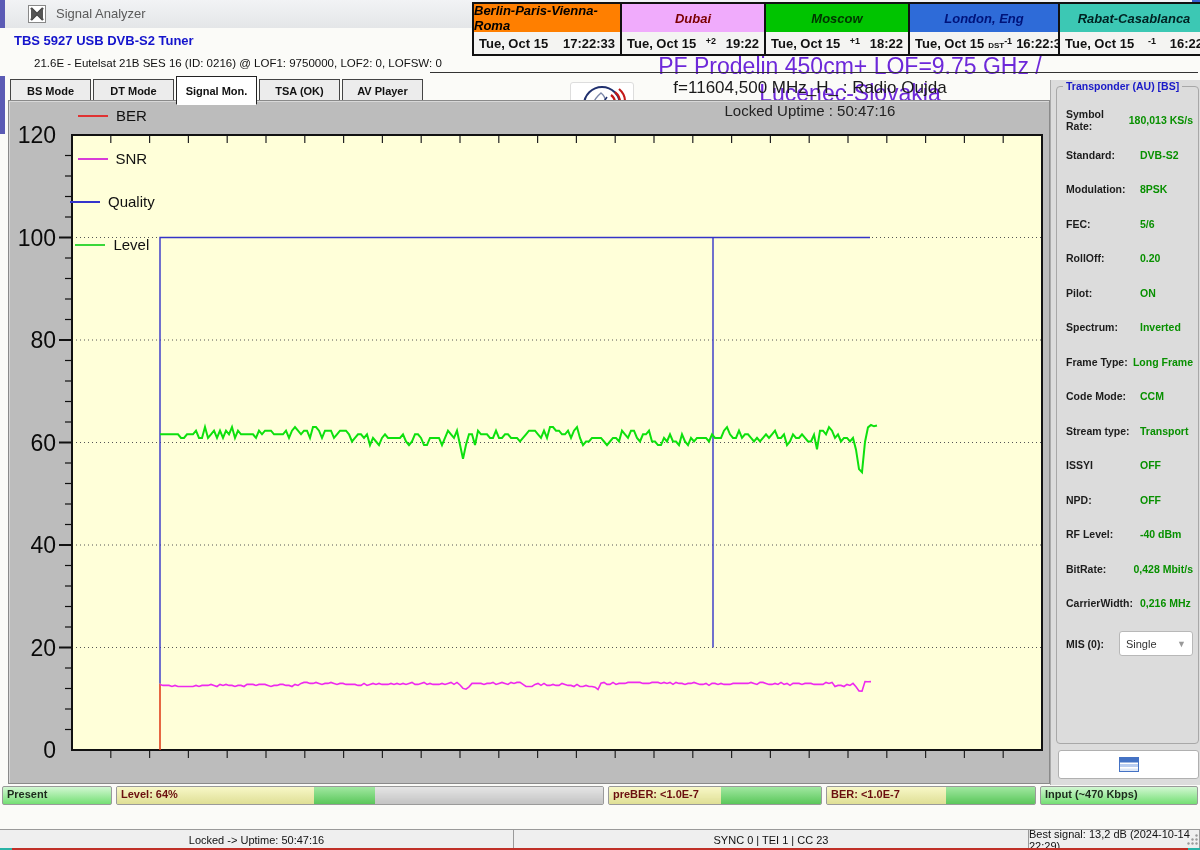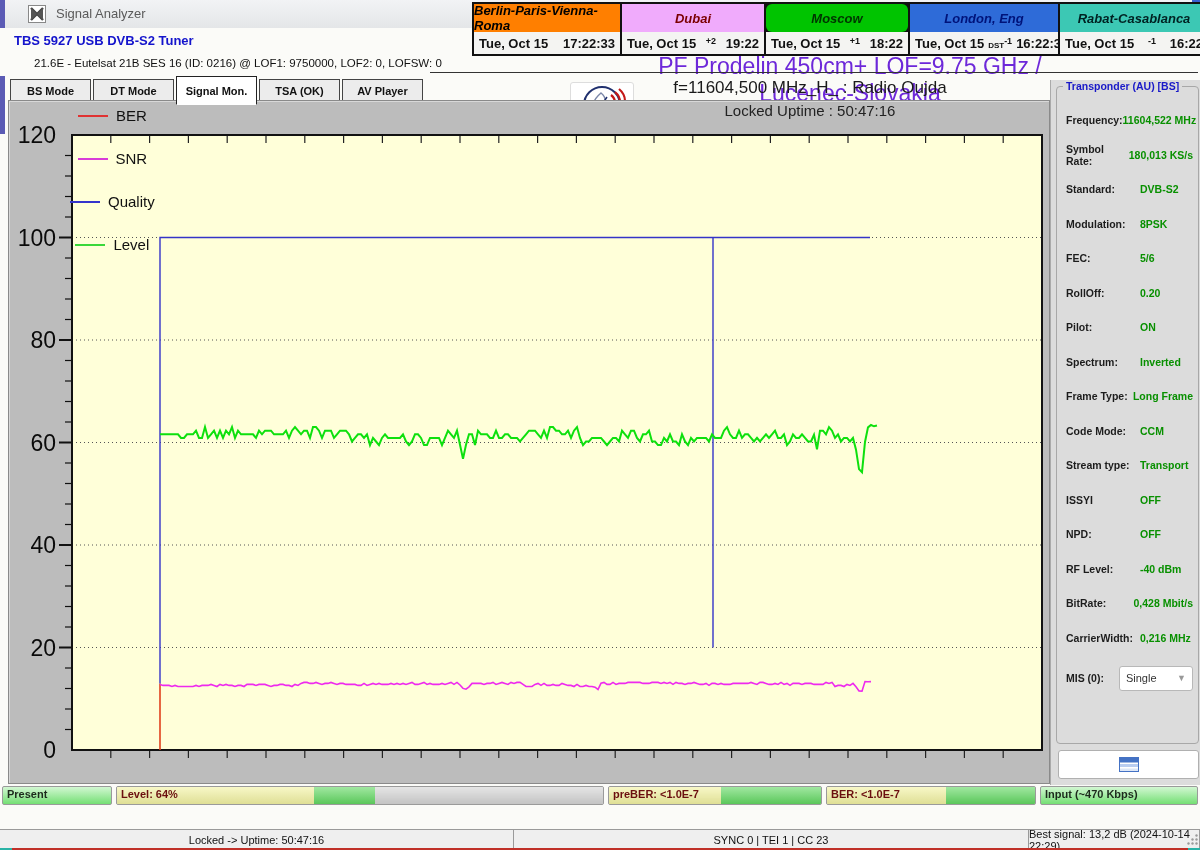--- a/index.html
+++ b/index.html
@@ -99,21 +99,21 @@
       </div>
       <div class="clock" style="width: 142px;">
         <div class="clock-city" style="background: #f0abfc; color: rgb(122, 0, 0);">Dubai</div>
         <div class="clock-time">
           <span class="c-date">Tue, Oct 15</span>
           <span class="c-off"><sup>+2</sup></span>
           <span class="c-time">19:22</span>
         </div>
       </div>
       <div class="clock" style="width: 142px;">
-        <div class="clock-city" style="background: rgb(0, 196, 0); color: rgb(0, 51, 0); border-radius: 6px;">Moscow</div>
+        <div class="clock-city" style="background: rgb(0, 196, 0); color: rgb(0, 51, 0);">Moscow</div>
         <div class="clock-time">
           <span class="c-date">Tue, Oct 15</span>
           <span class="c-off"><sup>+1</sup></span>
           <span class="c-time">18:22</span>
         </div>
       </div>
       <div class="clock" style="width: 148px;">
         <div class="clock-city" style="background: rgb(46, 107, 216); color: rgb(0, 19, 122);">London, Eng</div>
         <div class="clock-time">
           <span class="c-date">Tue, Oct 15</span>
@@ -276,24 +276,20 @@
         <polyline fill="none" stroke="#ee2aee" stroke-width="1.6" points="110.0,554.4 113.0,555.4 116.0,555.4 119.0,555.4 122.0,556.5 125.0,555.4 128.0,556.5 131.0,556.5 134.0,556.5 137.0,556.5 140.0,556.5 143.0,556.5 146.0,555.4 149.0,556.5 152.0,555.4 155.0,555.4 158.0,555.4 161.0,554.4 164.0,555.4 167.0,556.5 170.0,554.4 173.0,555.4 176.0,554.4 179.0,555.4 182.0,555.4 185.0,556.5 188.0,555.4 191.0,555.4 194.0,556.5 197.0,554.4 200.0,554.4 203.0,554.4 206.0,555.4 209.0,554.4 212.0,554.4 215.0,554.4 218.0,555.4 221.0,556.5 224.0,555.4 227.0,555.4 230.0,554.4 233.0,554.4 236.0,555.4 239.0,555.4 242.0,556.5 245.0,554.4 248.0,555.4 251.0,553.4 254.0,552.4 257.0,552.4 260.0,553.4 263.0,553.4 266.0,552.4 269.0,553.4 272.0,554.4 275.0,553.4 278.0,553.4 281.0,552.4 284.0,553.4 287.0,554.4 290.0,553.4 293.0,553.4 296.0,554.4 299.0,554.4 302.0,554.4 305.0,554.4 308.0,555.4 311.0,555.4 314.0,553.4 317.0,555.4 320.0,554.4 323.0,553.4 326.0,554.4 329.0,553.4 332.0,554.4 335.0,554.4 338.0,554.4 341.0,553.4 344.0,554.4 347.0,553.4 350.0,554.4 353.0,553.4 356.0,554.4 359.0,553.4 362.0,552.4 365.0,554.4 368.0,554.4 371.0,553.4 374.0,552.4 377.0,554.4 380.0,553.4 383.0,554.4 386.0,554.4 389.0,554.4 392.0,553.4 395.0,554.4 398.0,553.4 401.0,552.4 404.0,554.4 407.0,552.4 410.0,555.0 413.0,558.4 416.0,559.2 419.0,556.8 422.0,553.4 425.0,553.4 428.0,553.4 431.0,553.4 434.0,554.4 437.0,553.4 440.0,553.4 443.0,552.4 446.0,554.4 449.0,553.4 452.0,552.4 455.0,553.4 458.0,554.4 461.0,552.4 464.0,553.4 467.0,552.4 470.0,552.4 473.0,554.4 476.0,556.5 479.0,556.5 482.0,556.5 485.0,554.4 488.0,553.4 491.0,555.4 494.0,553.4 497.0,555.4 500.0,555.4 503.0,554.4 506.0,555.4 509.0,555.4 512.0,553.4 515.0,554.4 518.0,555.4 521.0,555.4 524.0,556.5 527.0,554.4 530.0,556.5 533.0,556.5 536.0,555.4 539.0,556.5 542.0,556.5 545.0,557.2 548.0,559.5 551.0,553.1 554.0,552.4 557.0,554.4 560.0,554.4 563.0,552.4 566.0,554.4 569.0,553.4 572.0,553.4 575.0,553.4 578.0,552.4 581.0,552.4 584.0,552.4 587.0,552.4 590.0,552.4 593.0,553.4 596.0,553.4 599.0,553.4 602.0,552.4 605.0,552.4 608.0,552.4 611.0,553.4 614.0,552.4 617.0,553.4 620.0,552.4 623.0,554.4 626.0,552.4 629.0,553.4 632.0,553.4 635.0,554.4 638.0,553.4 641.0,553.4 644.0,552.4 647.0,553.4 650.0,554.4 653.0,554.4 656.0,553.4 659.0,555.4 662.0,553.4 665.0,553.4 668.0,554.4 671.0,553.4 674.0,554.4 677.0,554.4 680.0,554.4 683.0,553.4 686.0,553.4 689.0,553.4 692.0,553.4 695.0,553.4 698.0,553.4 701.0,552.4 704.0,553.4 707.0,554.4 710.0,552.4 713.0,552.4 716.0,553.4 719.0,554.4 722.0,554.4 725.0,553.4 728.0,554.4 731.0,552.4 734.0,554.4 737.0,553.4 740.0,555.4 743.0,553.4 746.0,553.4 749.0,553.4 752.0,554.4 755.0,553.4 758.0,553.4 761.0,553.4 764.0,554.4 767.0,554.4 770.0,554.4 773.0,554.4 776.0,552.4 779.0,553.4 782.0,552.4 785.0,556.5 788.0,555.4 791.0,555.4 794.0,556.5 797.0,554.4 800.0,555.4 803.0,553.4 806.0,556.8 809.0,560.9 812.0,561.2 815.0,551.6 818.0,551.7 821.0,551.6"></polyline>
         <polyline fill="none" stroke="#0de00d" stroke-width="2" points="110.0,304.3 113.0,304.3 116.0,304.3 119.0,304.3 122.0,304.3 125.0,304.3 128.0,304.3 131.0,307.9 134.0,307.9 137.0,304.3 140.0,304.3 143.0,304.3 146.0,300.7 149.0,307.9 152.0,307.9 155.0,297.1 158.0,307.9 161.0,304.3 164.0,300.7 167.0,307.9 170.0,300.7 173.0,307.9 176.0,300.7 179.0,304.3 182.0,297.1 185.0,307.9 188.0,300.7 191.0,304.3 194.0,304.3 197.0,304.3 200.0,304.3 203.0,304.3 206.0,307.9 209.0,300.7 212.0,304.3 215.0,300.7 218.0,300.7 221.0,300.7 224.0,304.3 227.0,304.3 230.0,304.3 233.0,304.3 236.0,300.7 239.0,307.9 242.0,300.7 245.0,297.1 248.0,300.7 251.0,304.3 254.0,300.7 257.0,300.7 260.0,307.9 263.0,297.1 266.0,297.1 269.0,300.7 272.0,307.9 275.0,300.7 278.0,300.7 281.0,300.7 284.0,307.9 287.0,304.3 290.0,300.7 293.0,300.7 296.0,300.7 299.0,304.3 302.0,311.5 305.0,307.9 308.0,304.3 311.0,304.3 314.0,307.9 317.0,304.3 320.0,315.1 323.0,307.9 326.0,311.5 329.0,315.1 332.0,307.9 335.0,304.3 338.0,307.9 341.0,307.9 344.0,307.9 347.0,307.9 350.0,307.9 353.0,304.3 356.0,311.5 359.0,315.1 362.0,311.5 365.0,304.3 368.0,304.3 371.0,307.9 374.0,315.1 377.0,315.1 380.0,307.9 383.0,307.9 386.0,307.9 389.0,307.9 392.0,315.1 395.0,307.9 398.0,300.7 401.0,304.3 404.0,307.9 407.0,300.7 410.0,314.8 413.0,328.9 416.0,314.8 419.0,304.3 422.0,304.3 425.0,315.1 428.0,300.7 431.0,304.3 434.0,304.3 437.0,304.3 440.0,307.9 443.0,307.9 446.0,300.7 449.0,307.9 452.0,307.9 455.0,304.3 458.0,304.3 461.0,307.9 464.0,307.9 467.0,307.9 470.0,311.5 473.0,307.9 476.0,304.3 479.0,300.7 482.0,300.7 485.0,300.7 488.0,304.3 491.0,307.9 494.0,300.7 497.0,307.9 500.0,297.1 503.0,297.1 506.0,300.7 509.0,300.7 512.0,304.3 515.0,304.3 518.0,300.7 521.0,307.9 524.0,300.7 527.0,297.1 530.0,307.9 533.0,315.1 536.0,311.5 539.0,311.5 542.0,307.9 545.0,307.9 548.0,307.9 551.0,307.9 554.0,311.5 557.0,315.1 560.0,311.5 563.0,307.9 566.0,307.9 569.0,311.5 572.0,300.7 575.0,304.3 578.0,307.9 581.0,300.7 584.0,300.7 587.0,307.9 590.0,311.5 593.0,304.3 596.0,304.3 599.0,300.7 602.0,311.5 605.0,311.5 608.0,315.1 611.0,315.1 614.0,307.9 617.0,311.5 620.0,304.3 623.0,311.5 626.0,311.5 629.0,315.1 632.0,304.3 635.0,311.5 638.0,315.1 641.0,307.9 644.0,311.5 647.0,307.9 650.0,307.9 653.0,307.9 656.0,307.9 659.0,311.5 662.0,304.3 665.0,307.9 668.0,307.9 671.0,307.9 674.0,300.7 677.0,297.1 680.0,304.3 683.0,307.9 686.0,307.9 689.0,300.7 692.0,307.9 695.0,304.3 698.0,304.3 701.0,307.9 704.0,311.5 707.0,307.9 710.0,311.5 713.0,307.9 716.0,304.3 719.0,307.9 722.0,304.3 725.0,300.7 728.0,307.9 731.0,307.9 734.0,304.3 737.0,315.1 740.0,311.5 743.0,304.3 746.0,307.9 749.0,307.9 752.0,304.3 755.0,307.9 758.0,311.5 761.0,311.5 764.0,304.8 767.0,319.4 770.0,300.7 773.0,300.7 776.0,304.3 779.0,297.1 782.0,300.7 785.0,307.9 788.0,304.3 791.0,311.5 794.0,307.9 797.0,307.9 800.0,311.5 803.0,307.9 806.0,319.7 809.0,339.1 812.0,342.2 815.0,312.0 818.0,297.4 821.0,295.0 824.0,296.3 827.0,295.5"></polyline>
       </svg>
     </div>
 
   <div class="right-panel"></div>
   <div class="groupbox">
     <span class="gb-title">Transponder (AU) [BS]</span>
     <div class="tp-rows" id="tprows">
         <div class="tp-row">
-          <span class="tp-label">Frequency:</span>
-          <span class="tp-value">11604,522 MHz</span>
-        </div>
-        <div class="tp-row">
           <span class="tp-label">Symbol Rate:</span>
           <span class="tp-value">180,013 KS/s</span>
         </div>
         <div class="tp-row">
           <span class="tp-label">Standard:</span>
           <span class="tp-value">DVB-S2</span>
         </div>
         <div class="tp-row">
           <span class="tp-label">Modulation:</span>
           <span class="tp-value">8PSK</span>

